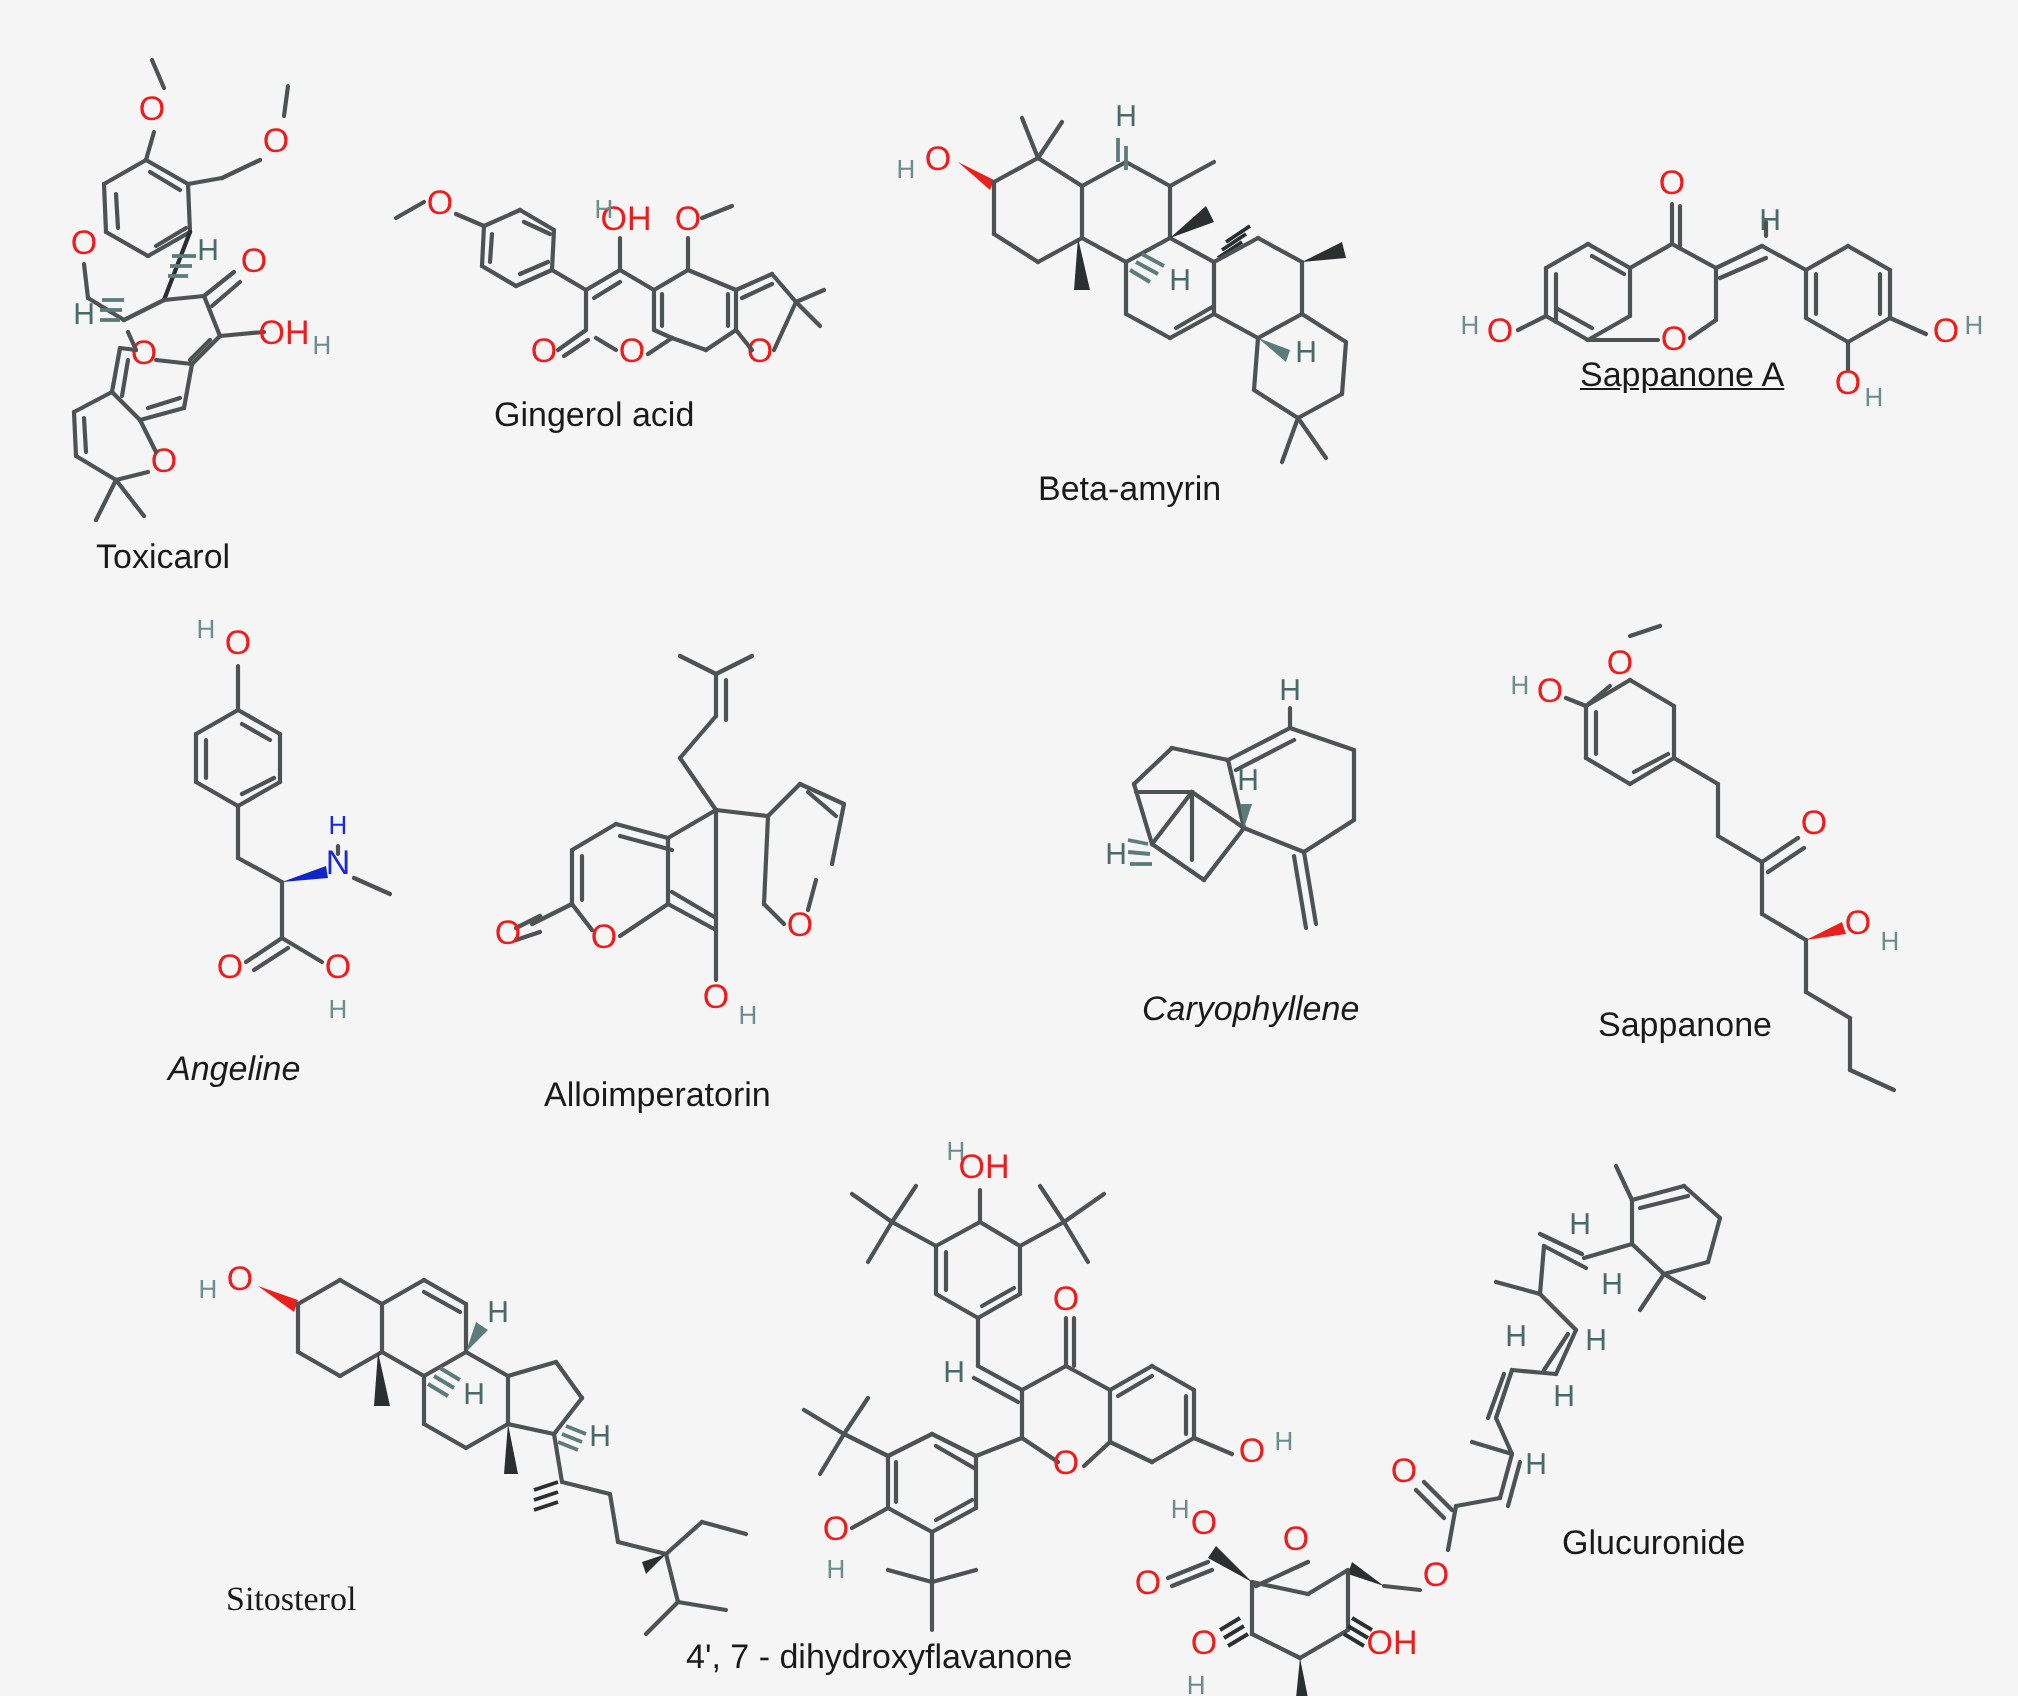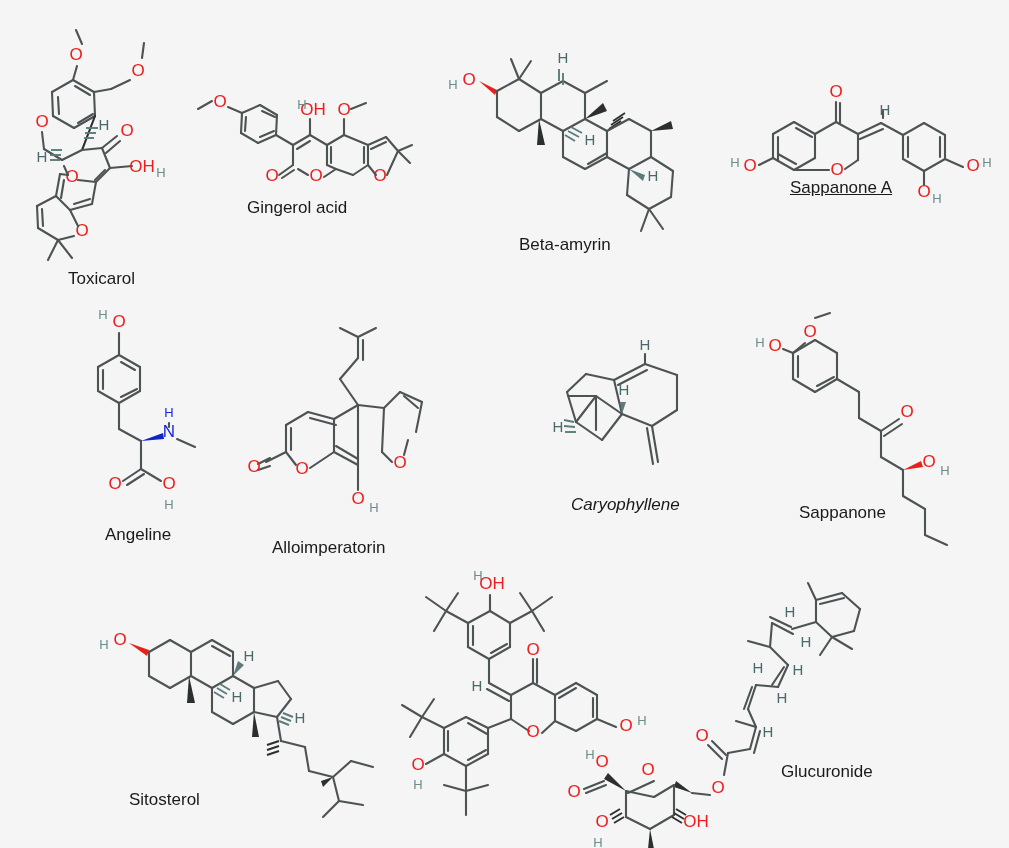--- a/index.html
+++ b/index.html
@@ -111,21 +111,21 @@
   <path class="bond" d="M17 196 L18 218"></path>
   <path class="bond" d="M22 199 L23 216"></path>
   <path class="bond" d="M18 218 L38 230"></path>
   <text class="aO" x="62" y="226" text-anchor="middle">O</text>
   <path class="bond" d="M50 200 L58 216"></path>
   <path class="bond" d="M38 230 L54 226"></path>
   <path class="bond" d="M38 230 L28 250"></path>
   <path class="bond" d="M38 230 L52 248"></path>
 </svg>
 </div>
-<div class="label" style="left:48px;top:269px;margin-left:20px;">Toxicarol</div>
+<div class="label" style="left:48px;top:269px;">Toxicarol</div>
 
 <div class="mol" style="left:190px;top:85px;">
 <svg width="210" height="110" viewBox="0 0 210 110">
 
   <path class="bond" d="M8 24 L22 16"></path>
   <text class="aO" x="30" y="22" text-anchor="middle">O</text>
   <path class="bond" d="M38 22 L52 28"></path>
 
   <path class="bond" d="M52 28 L51 48"></path>
   <path class="bond" d="M56 32 L55 46"></path>
@@ -338,21 +338,21 @@
 
   <path class="bond" d="M56 136 L56 164"></path>
   <path class="bond" d="M56 164 L38 176"></path>
   <path class="bond" d="M59 169 L42 180"></path>
   <text class="aO" x="30" y="184" text-anchor="middle">O</text>
   <path class="bond" d="M56 164 L76 176"></path>
   <text class="aO" x="84" y="184" text-anchor="middle">O</text>
   <text class="aH" x="84" y="204" text-anchor="middle">H</text>
 </svg>
 </div>
-<div class="label" style="left:105px;top:525px;">Angeline</div>
+<div class="label" style="left:84px;top:525px;font-style:italic;">Angeline</div>
 
 <div class="mol" style="left:248px;top:322px;">
 <svg width="220" height="220" viewBox="0 0 220 220">
 
   <path class="bond" d="M110 15 L128 6"></path>
   <path class="bond" d="M110 15 L92 6"></path>
   <path class="bond" d="M110 15 L110 36"></path>
   <path class="bond" d="M115 18 L115 38"></path>
   <path class="bond" d="M110 36 L92 57"></path>
   <path class="bond" d="M92 57 L110 83"></path>
@@ -536,21 +536,21 @@
   <path class="bond" d="M210 152 L214 176"></path>
   <path class="bond" d="M214 176 L238 182"></path>
   <path class="wedge" d="M238 182 L226 186 L228 192 Z"></path>
   <path class="bond" d="M238 182 L256 166"></path>
   <path class="bond" d="M256 166 L278 172"></path>
   <path class="bond" d="M238 182 L244 206"></path>
   <path class="bond" d="M244 206 L268 210"></path>
   <path class="bond" d="M244 206 L228 222"></path>
 </svg>
 </div>
-<div class="label" style="left:129px;top:790px;">Sitosterol</div>
+<div class="label" style="left:113px;top:790px;font-family:Liberation Serif, serif;">Sitosterol</div>
 
 <div class="mol" style="left:378px;top:565px;">
 <svg width="280" height="275" viewBox="0 0 280 275">
 
   <text class="aH" x="100" y="15" text-anchor="middle">H</text>
   <text class="aO" x="114" y="24" text-anchor="middle">OH</text>
   <path class="bond" d="M112 30 L112 46"></path>
 
   <path class="bond" d="M112 46 L90 58"></path>
   <path class="bond" d="M90 58 L90 82"></path>
@@ -618,20 +618,21 @@
   <path class="bond" d="M66 189 L48 199"></path>
   <text class="aO" x="40" y="205" text-anchor="middle">O</text>
   <text class="aH" x="40" y="224" text-anchor="middle">H</text>
 
   <path class="bond" d="M88 201 L88 226"></path>
   <path class="bond" d="M88 226 L88 250"></path>
   <path class="bond" d="M88 226 L66 220"></path>
   <path class="bond" d="M88 226 L110 220"></path>
 </svg>
 </div>
+<div class="label" style="left:343px;top:819px;">4', 7 - dihydroxyflavanone</div>
 
 <div class="mol" style="left:660px;top:575px;">
 <svg width="340" height="270" viewBox="0 0 340 270">
 
   <path class="bond" d="M156 25 L148 8"></path>
   <path class="bond" d="M156 25 L182 18"></path>
   <path class="bond" d="M160 29 L184 23"></path>
   <path class="bond" d="M182 18 L200 34"></path>
   <path class="bond" d="M200 34 L194 56"></path>
   <path class="bond" d="M194 56 L172 62"></path>

